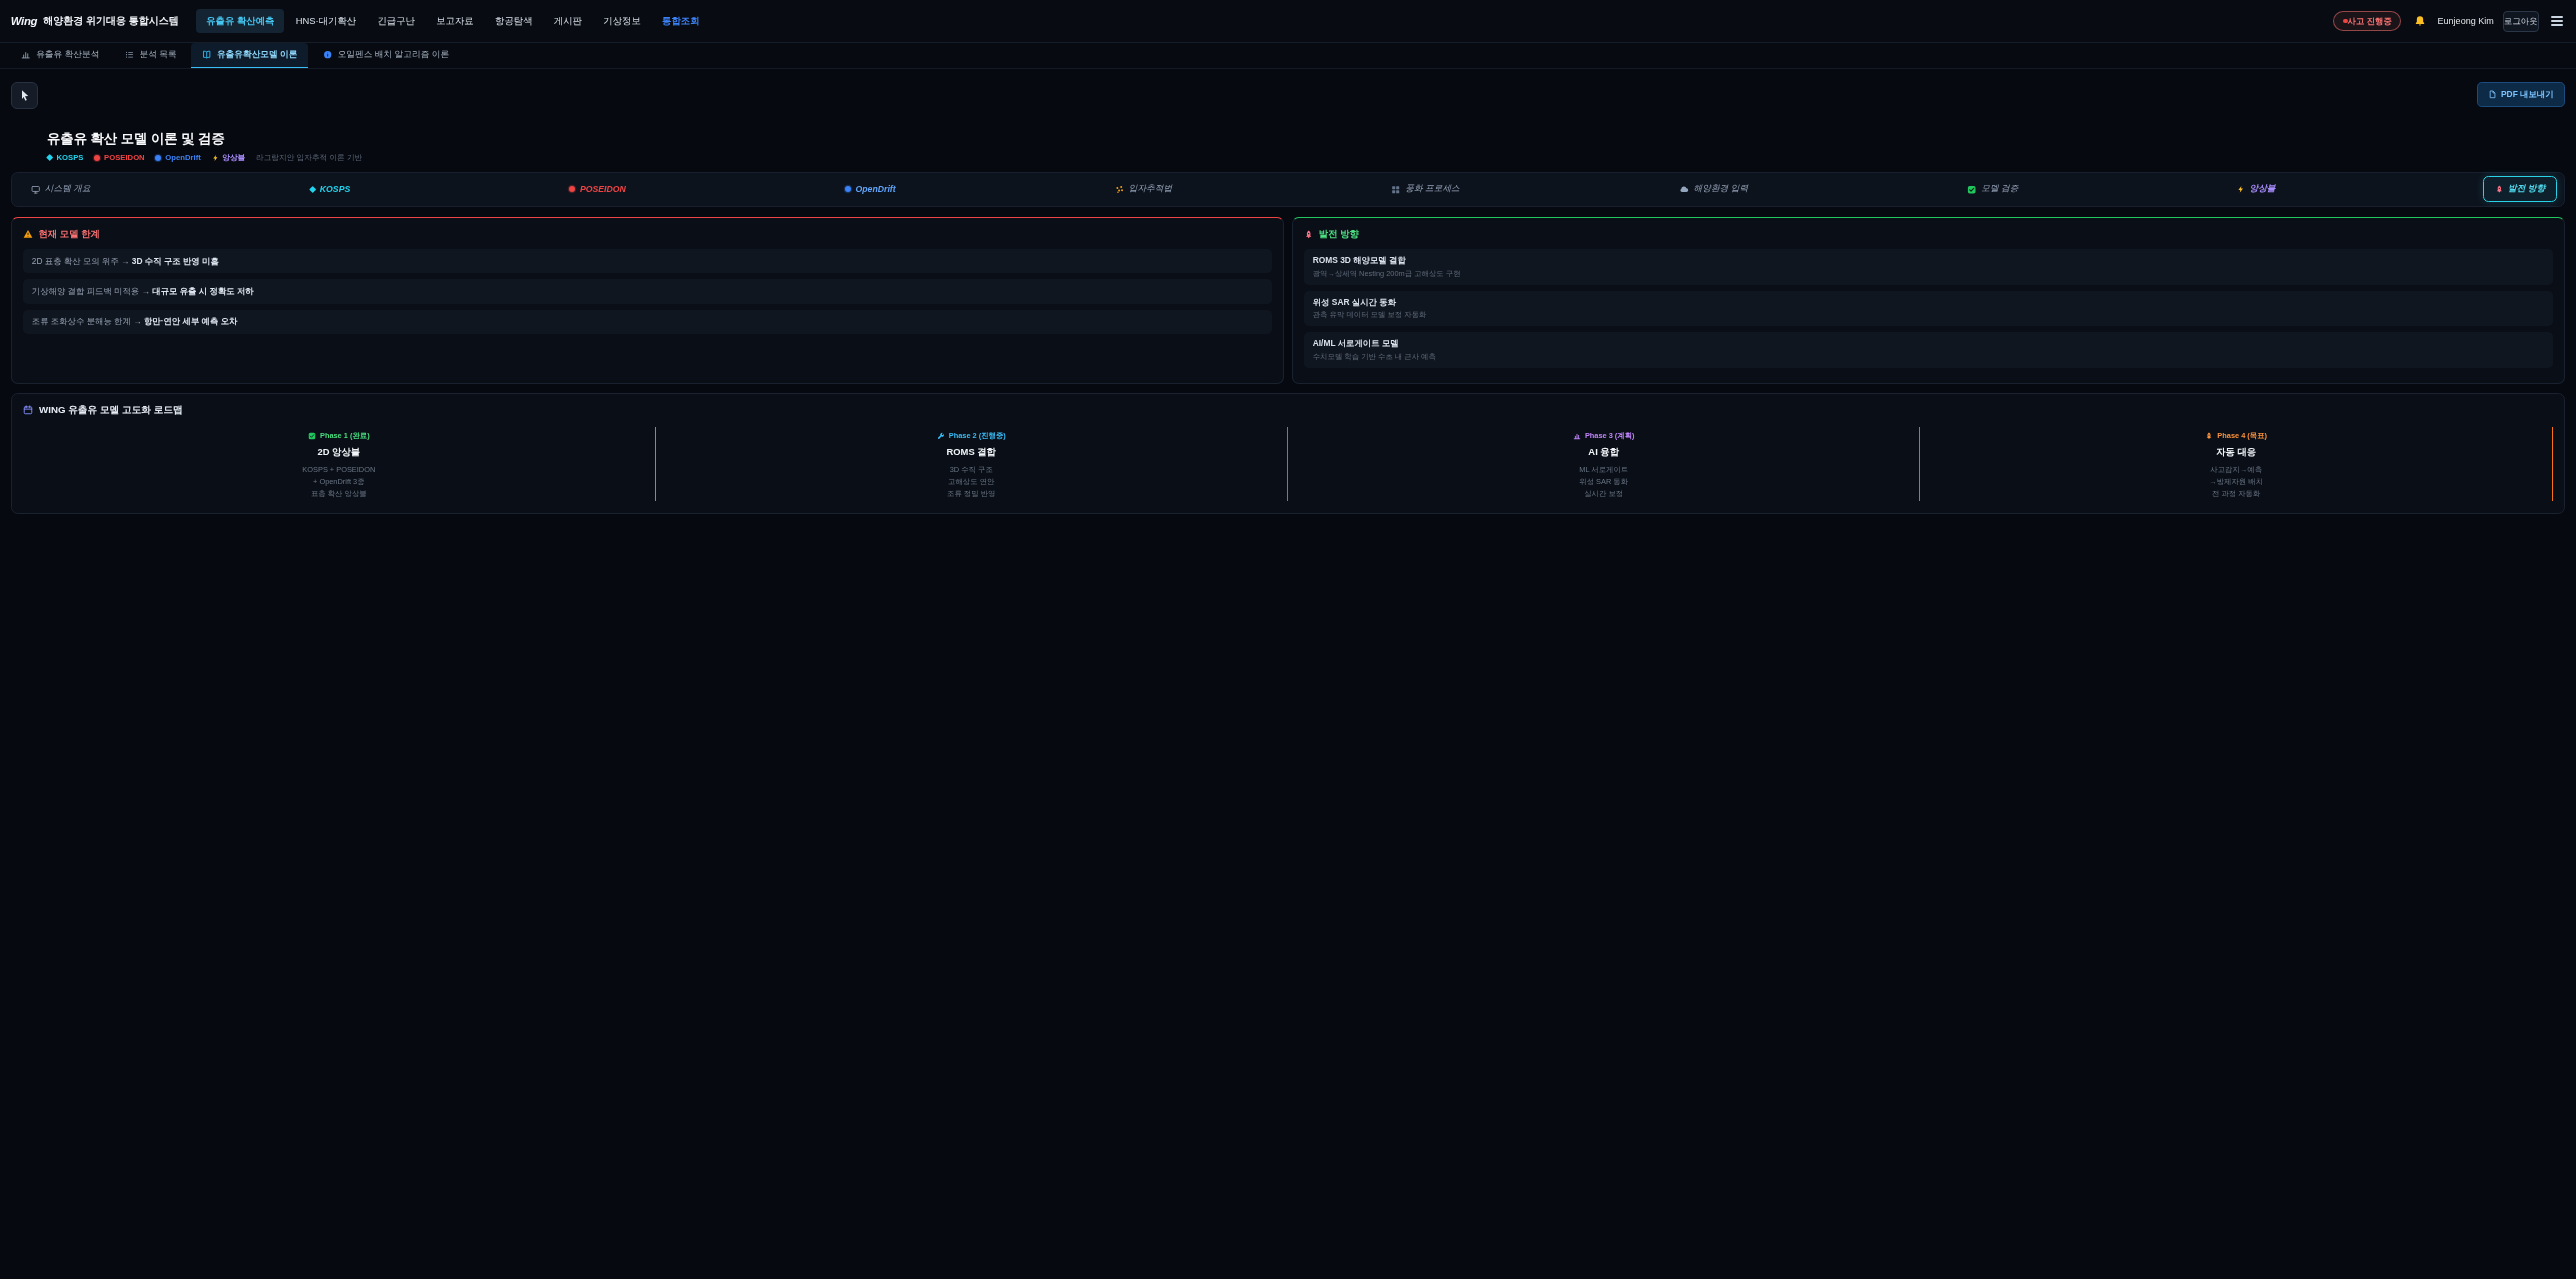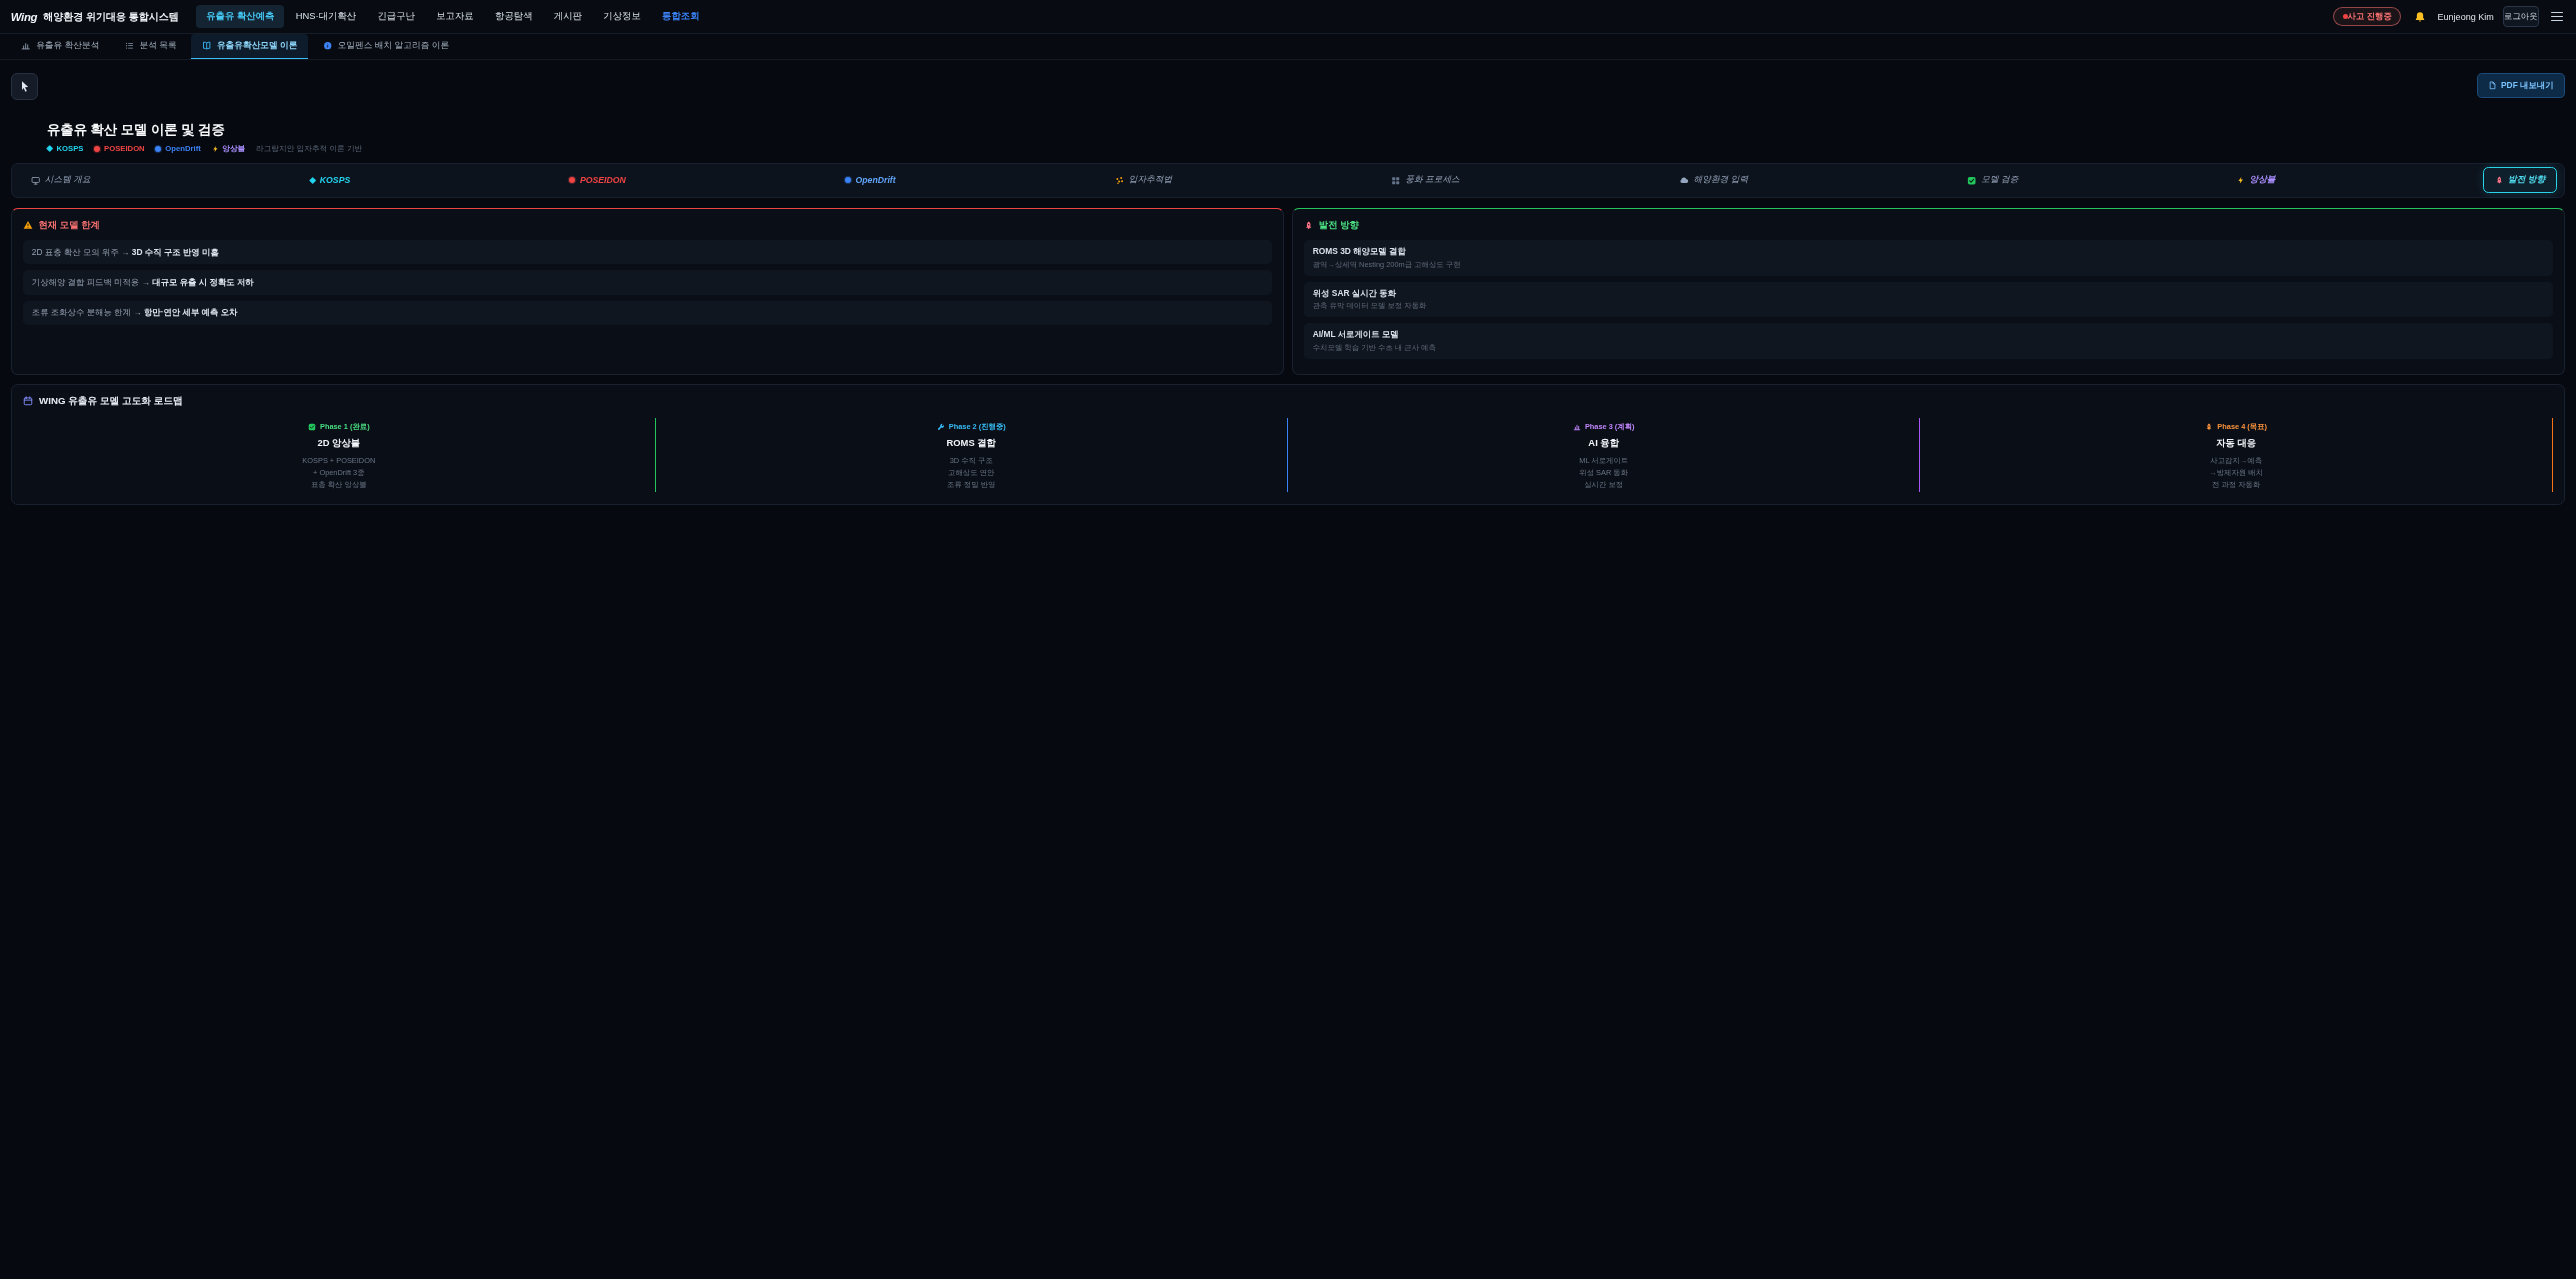--- a/index.html
+++ b/index.html
@@ -1,21 +1,21 @@
 <!DOCTYPE html>
 <html lang="ko" style="font-size:10.7px"><head>
 <meta charset="utf-8">
 <style>
   * { margin:0; padding:0; box-sizing:border-box; }
   html,body { background:#06090f; font-family:"Liberation Sans","DejaVu Sans",sans-serif; color:#e2e8f0; }
   body { min-height:639px; width:100%; }
   svg { display:block; }
 
   
-  .navbar { display:flex; align-items:center; height:34px; padding:0 10.7px; background:#080c12; border-bottom:0.7px solid #151d29; }
+  .navbar { display:flex; align-items:center; height:43px; padding:0 10.7px; background:#080c12; border-bottom:0.7px solid #151d29; }
   .brand { display:flex; align-items:center; gap:6px; cursor:pointer; }
   .logo { font-style:italic; font-weight:800; font-size:11.4px; letter-spacing:-0.3px; color:#f1f5f9; }
   .brand-title { font-weight:700; font-size:10px; color:#f1f5f9; white-space:nowrap; }
   .nav-menu { display:flex; align-items:center; gap:1.3px; margin-left:17.4px; }
   .nav-item { padding:5.4px 10px; font-size:9.4px; color:#dbe2ec; border-radius:4px; cursor:pointer; white-space:nowrap; text-decoration:none; }
   .nav-item.active { background:#142433; color:#45c6f0; font-weight:700; }
   .nav-item.special { color:#3b82f6; font-weight:700; }
   .nav-right { margin-left:auto; display:flex; align-items:center; gap:9.4px; }
   .alert-badge { display:inline-flex; align-items:center; gap:0; padding:3.4px 8.7px; border:0.7px solid rgba(248,113,113,.55); background:rgba(248,113,113,.08); border-radius:670px; color:#f87171; font-size:8.4px; font-weight:600; cursor:pointer; white-space:nowrap; }
   .alert-dot { width:4.7px; height:4.7px; border-radius:50%; background:#ef4444; }

